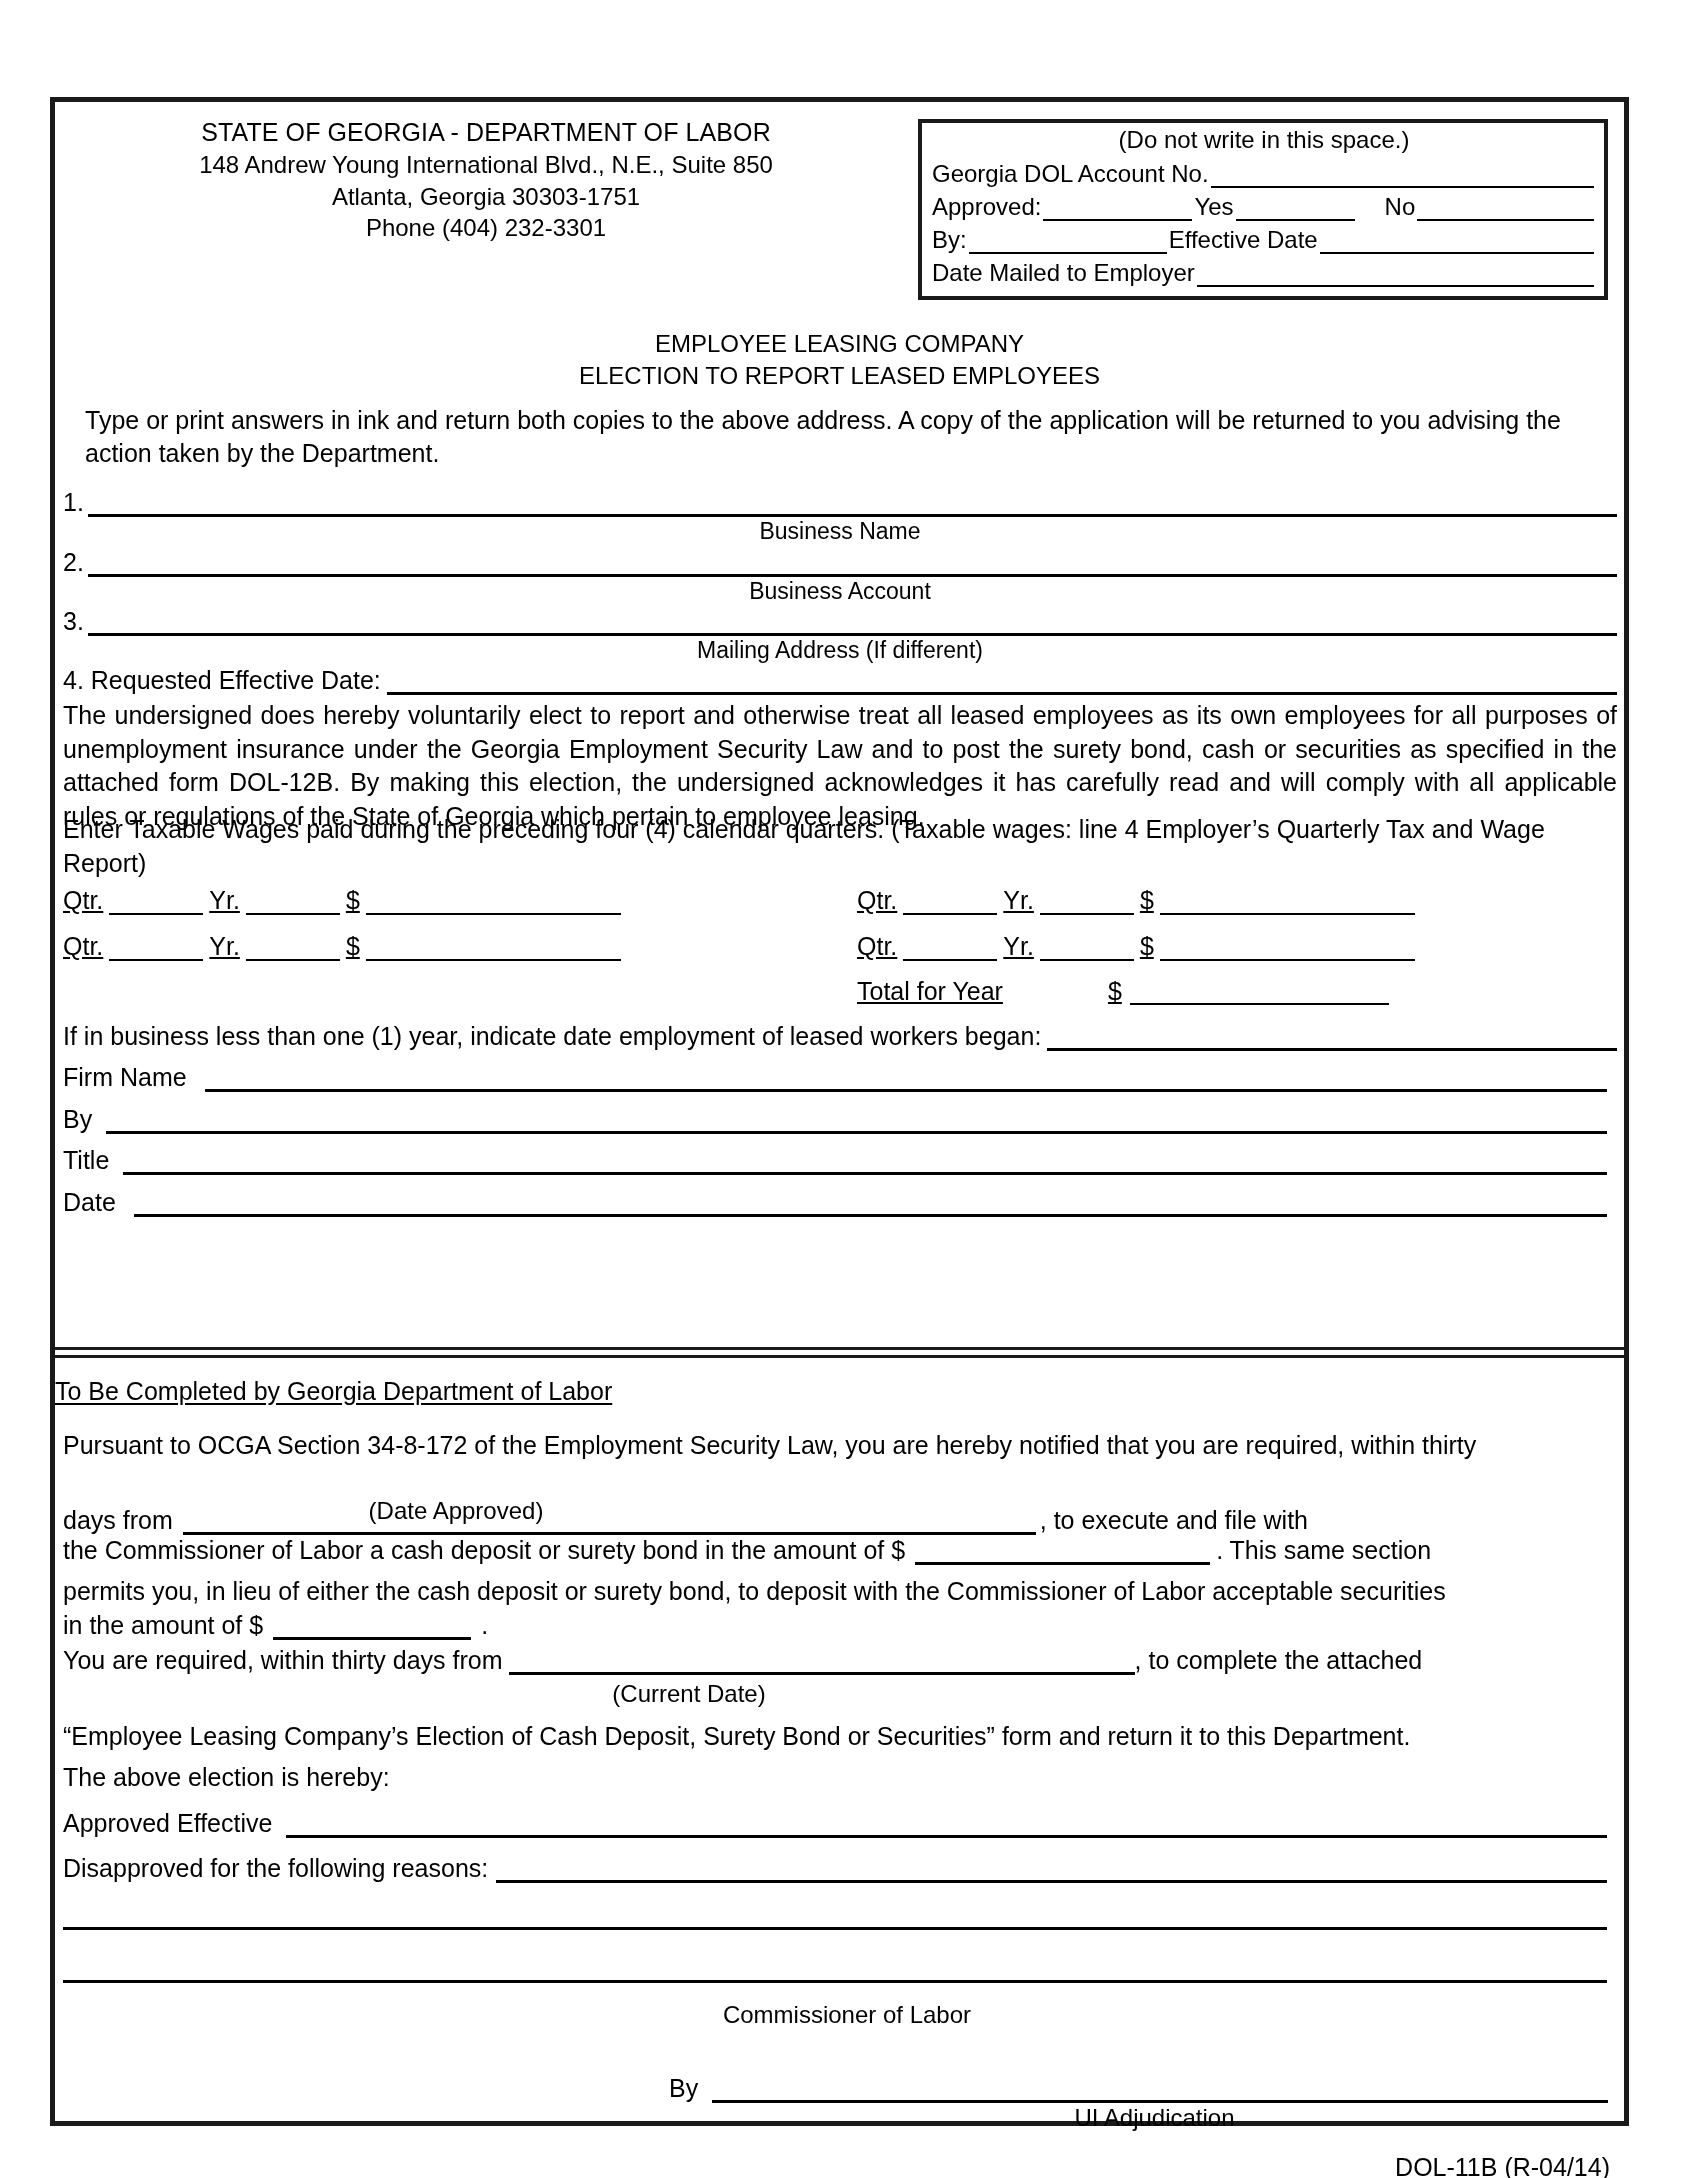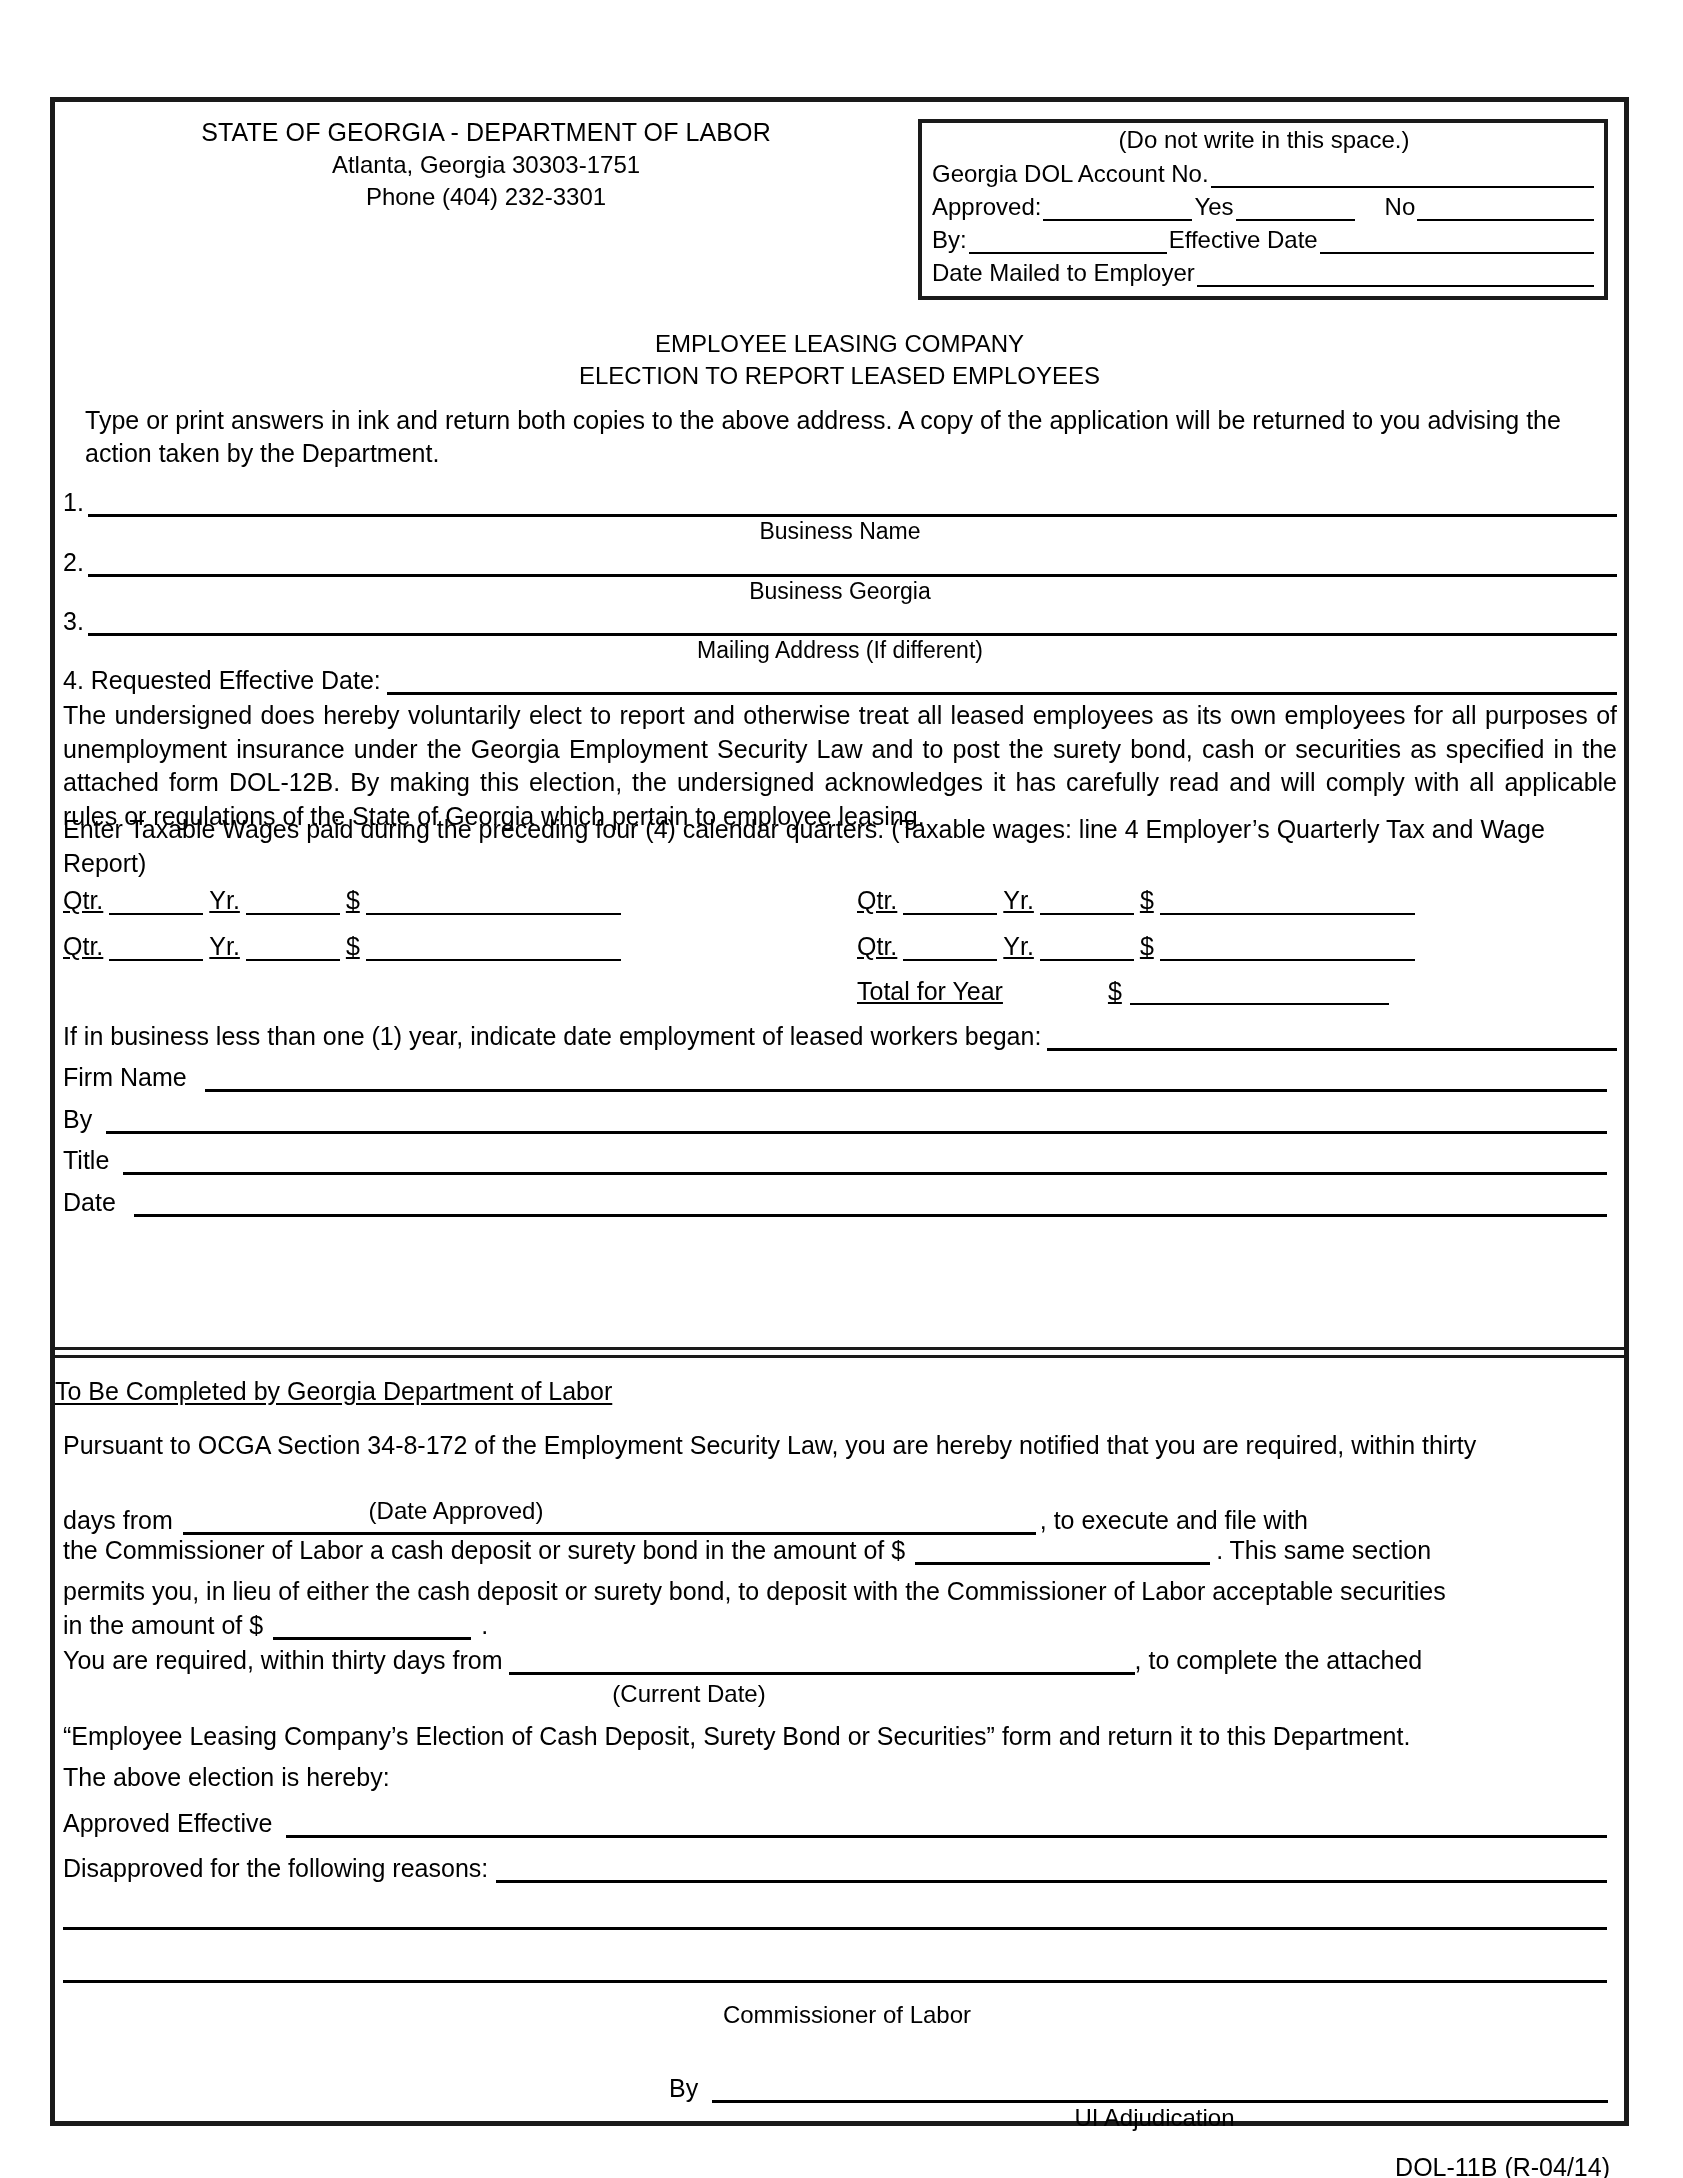--- a/index.html
+++ b/index.html
@@ -223,20 +223,21 @@
   }
 </style>
 </head>
 <body>
 
 <div class="page-frame">
 <div class="inner">
 
   <div class="agency-block">
     <div class="agency-title">STATE OF GEORGIA - DEPARTMENT OF LABOR</div>
+    <div class="agency-line">148 Andrew Young International Blvd., N.E., Suite 850</div>
     <div class="agency-line">Atlanta, Georgia 30303-1751</div>
     <div class="agency-line">Phone (404) 232-3301</div>
   </div>
 
   <div class="dol-box">
     <div class="dol-note">(Do not write in this space.)</div>
 
     <div class="dol-row">
       <span class="lbl">Georgia DOL Account No.</span>
       <span class="rule rule-grow"></span>
@@ -277,21 +278,21 @@
       <span class="nf-line"></span>
     </div>
     <div class="nf-cap">Business Name</div>
   </div>
 
   <div class="numfield" style="top:446px">
     <div class="nf-top">
       <span class="nf-num">2.</span>
       <span class="nf-line"></span>
     </div>
-    <div class="nf-cap">Business Georgia</div>
+    <div class="nf-cap">Business Account</div>
   </div>
 
   <div class="numfield" style="top:505px">
     <div class="nf-top">
       <span class="nf-num">3.</span>
       <span class="nf-line"></span>
     </div>
     <div class="nf-cap">Mailing Address (If different)</div>
   </div>
 

